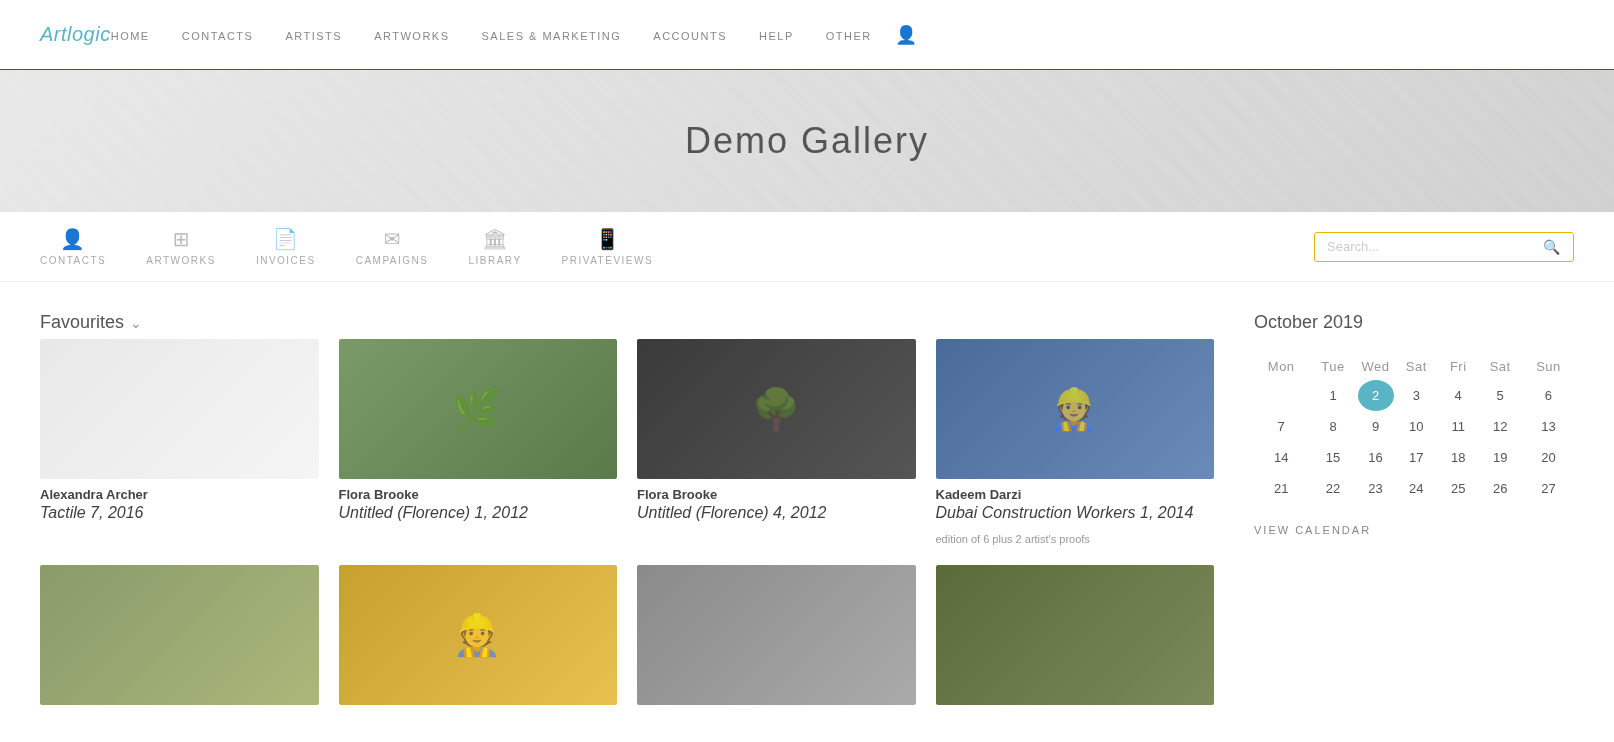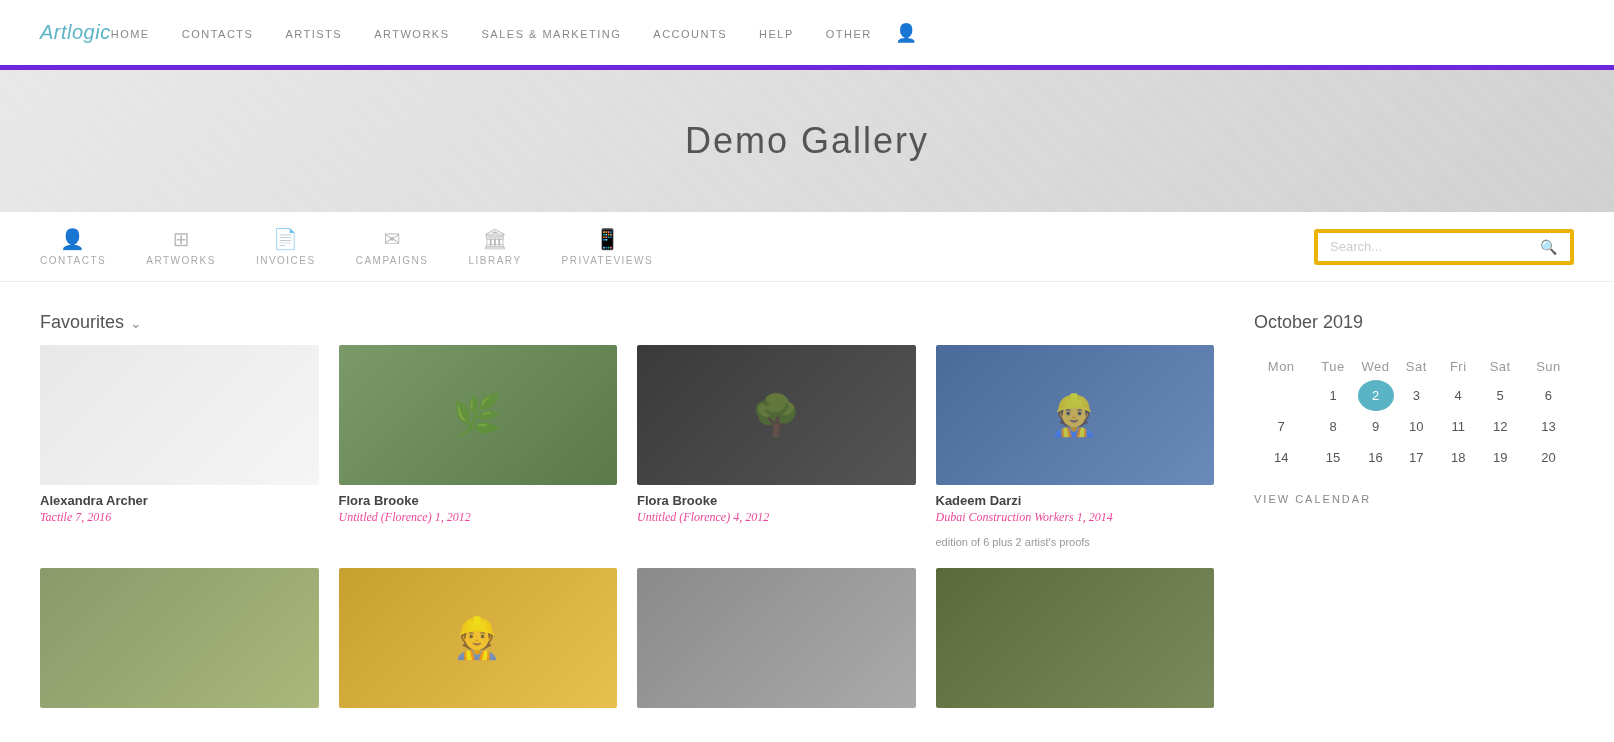--- a/index.html
+++ b/index.html
@@ -5,21 +5,21 @@
     * { margin: 0; padding: 0; box-sizing: border-box; }
     body { font-family: 'Arial', sans-serif; background: #fff; color: #333; }
 
     
     .top-nav {
       display: flex;
       align-items: center;
       padding: 0 40px;
       height: 70px;
       background: #fff;
-      border-bottom: 5px solid #6d28d9;
+      border-bottom: 1px solid #6d28d9;
     }
     .nav-links {
       display: flex;
       align-items: center;
       gap: 32px;
       list-style: none;
     }
     .nav-links li a {
       text-decoration: none;
       color: #888;
@@ -100,21 +100,21 @@
     }
     .sub-nav-item .label {
       font-size: 10px;
       letter-spacing: 1.5px;
       text-transform: uppercase;
       color: #aaa;
     }
     .sub-nav-search {
       display: flex;
       align-items: center;
-      border: 4px solid #eab308;
+      border: 1px solid #eab308;
       border-radius: 3px;
       padding: 6px 12px;
       width: 260px;
     }
     .sub-nav-search input {
       border: none;
       outline: none;
       font-size: 13px;
       color: #888;
       width: 100%;
@@ -130,21 +130,21 @@
       gap: 40px;
     }
     .content { flex: 1; }
     .sidebar { width: 320px; }
 
     
     .section-title {
       font-size: 18px;
       font-weight: 400;
       color: #555;
-      margin-bottom: 12px;
+      margin-bottom: 6px;
       display: flex;
       align-items: center;
       gap: 6px;
     }
     .section-title .chevron { font-size: 14px; color: #999; }
 
     
     .artwork-grid {
       display: grid;
       grid-template-columns: repeat(4, 1fr);
@@ -172,24 +172,23 @@
     .artwork-img.img-crowd { background: linear-gradient(135deg, #8a8a8a, #aaaaaa); }
     .artwork-img.img-painting { background: linear-gradient(135deg, #5a6a3a, #7a8a5a); }
 
     .artwork-artist {
       font-size: 13px;
       font-weight: 600;
       color: #444;
       margin-bottom: 2px;
     }
     .artwork-title {
-      font-size: 12px;
-      color: #ec4899;
+      font-size: 16px;
+      color: #404040;
       font-style: italic;
-      font-family: Liberation Serif, serif;
     }
     .artwork-edition {
       font-size: 11px;
       color: #999;
       margin-top: 11px;
     }
 
     
     .calendar-title {
       font-size: 18px;
@@ -396,17 +395,26 @@
           </tr>
           <tr>
             <td>14</td>
             <td>15</td>
             <td>16</td>
             <td>17</td>
             <td>18</td>
             <td>19</td>
             <td>20</td>
           </tr>
+          <tr>
+            <td>21</td>
+            <td>22</td>
+            <td>23</td>
+            <td>24</td>
+            <td>25</td>
+            <td>26</td>
+            <td>27</td>
+          </tr>
         </tbody>
       </table>
     <a class="view-calendar">VIEW CALENDAR</a>
   </div>
 </div>
 
 </body></html>

